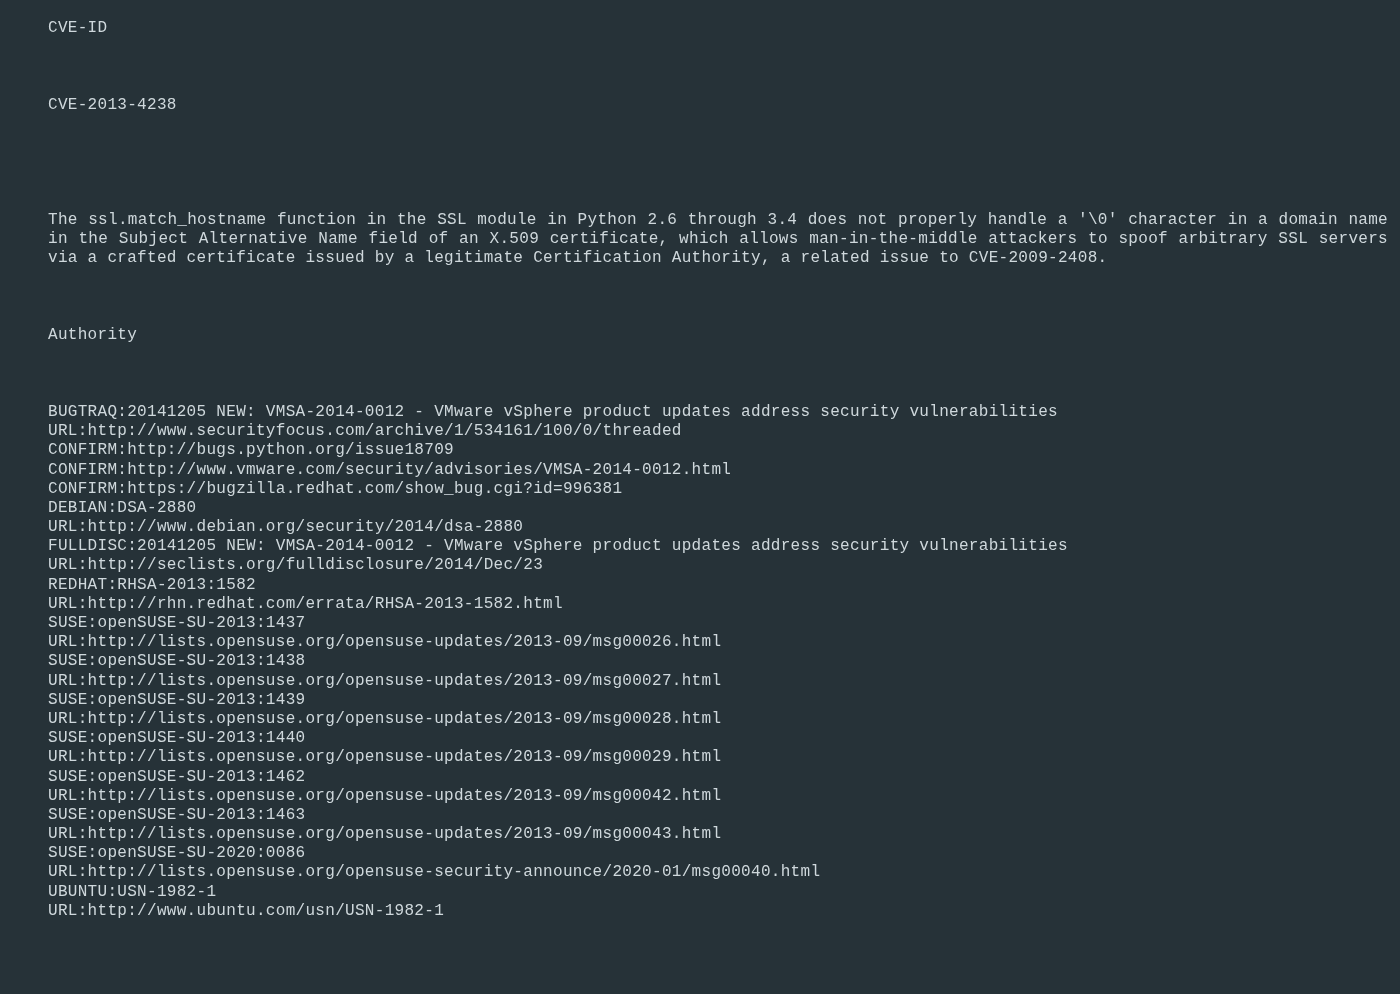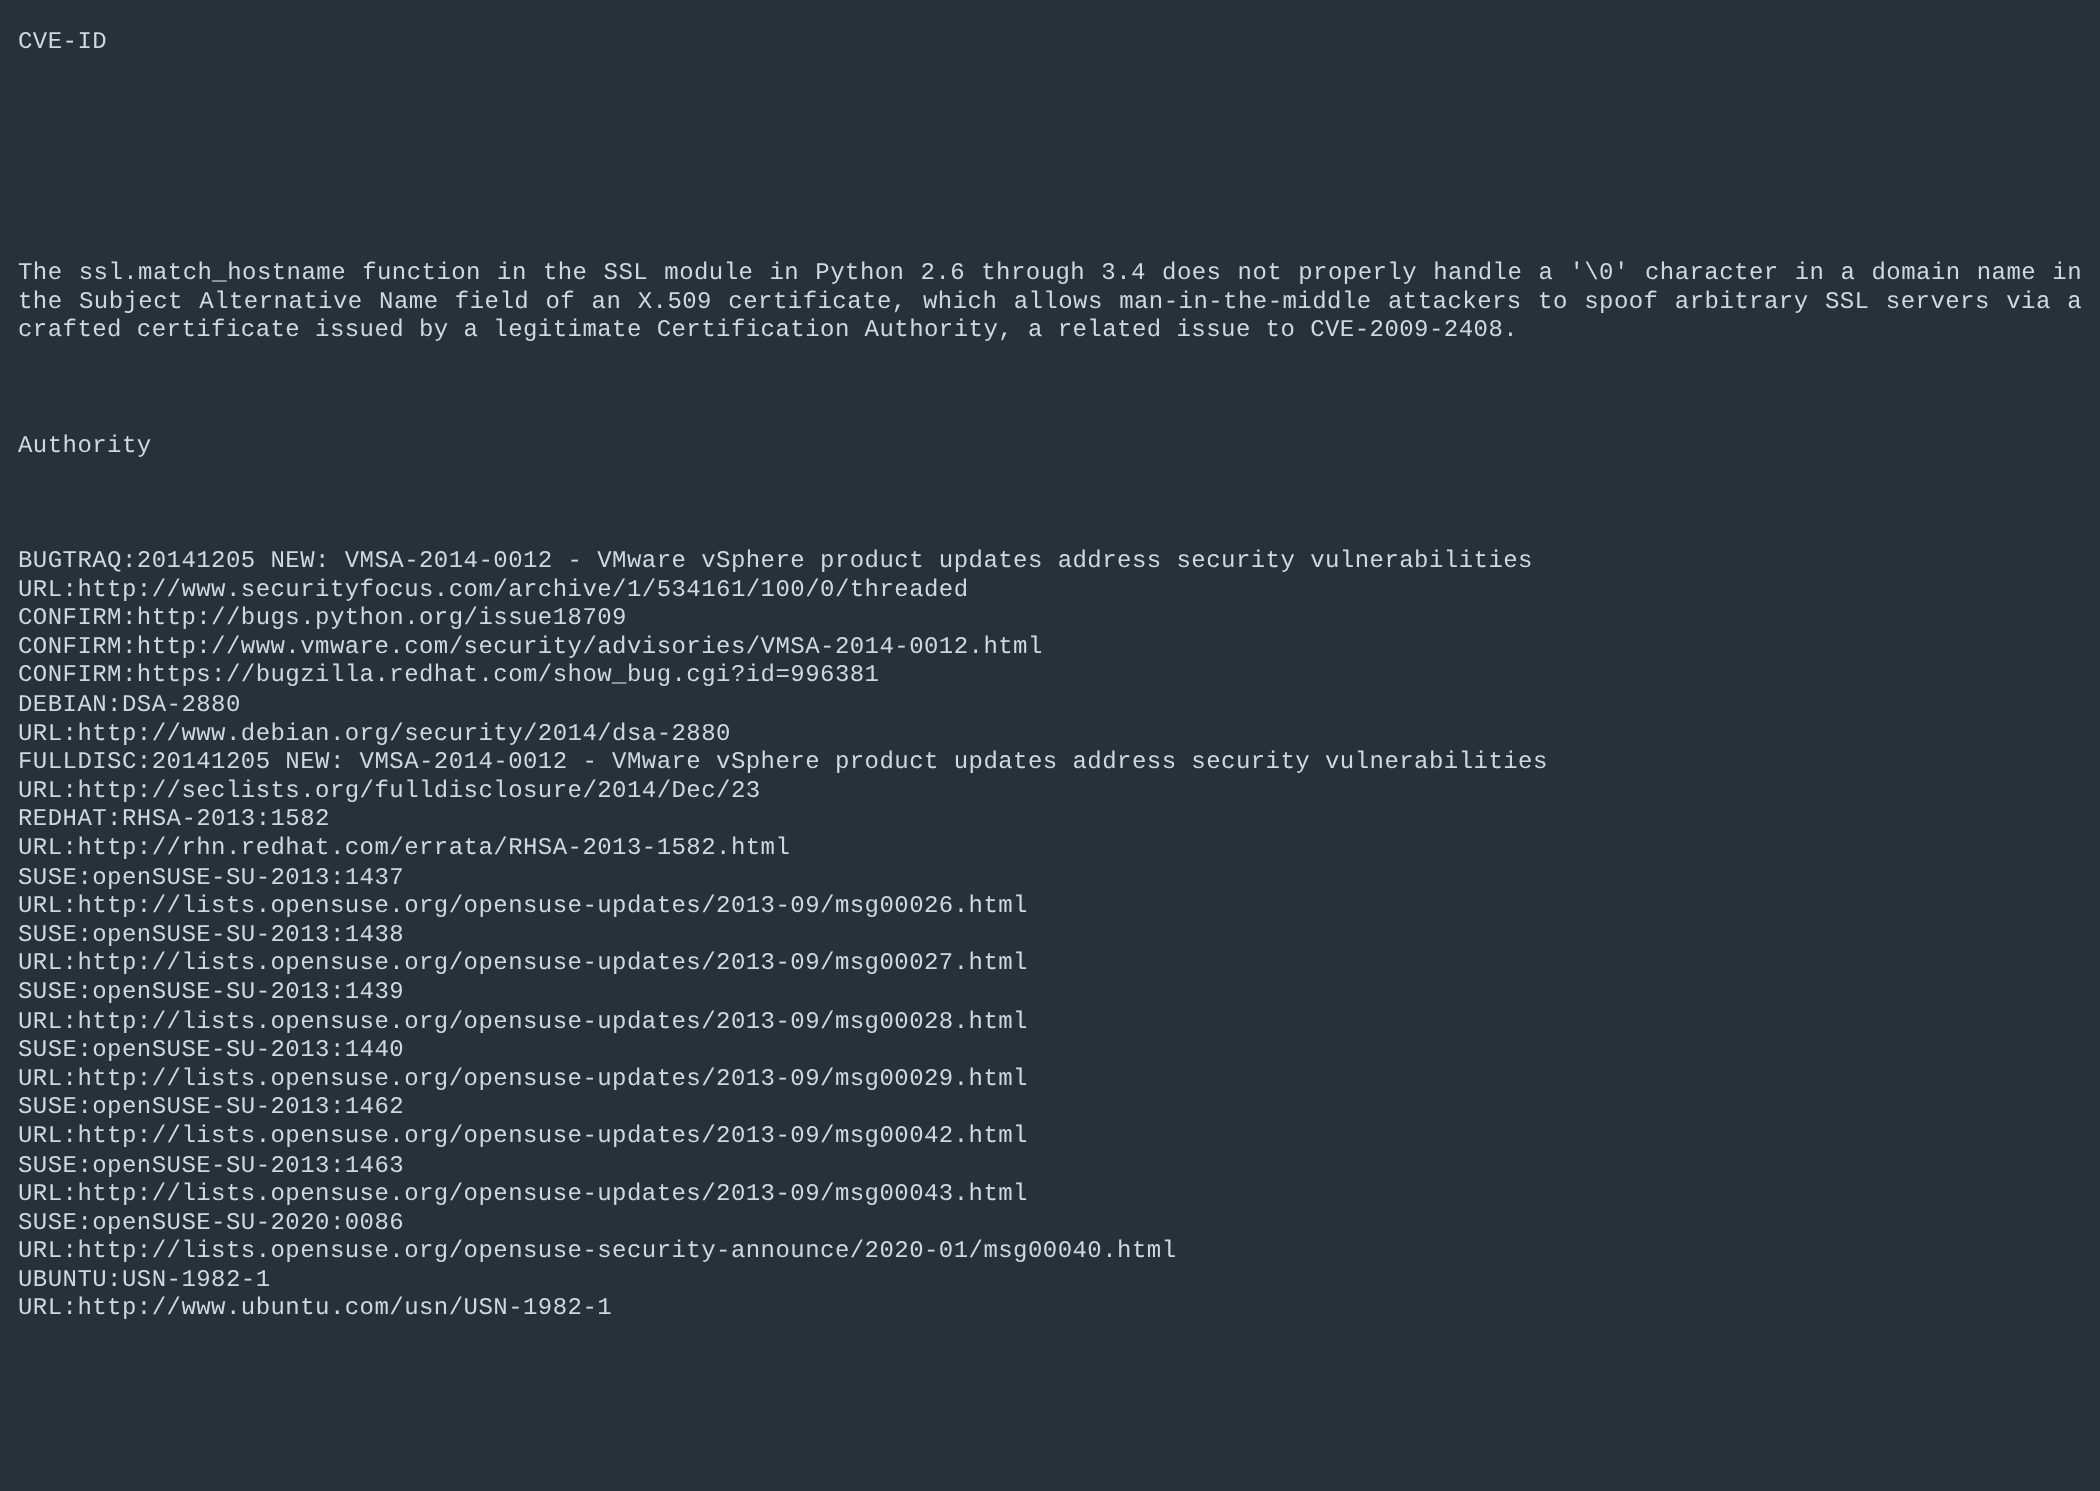--- a/index.html
+++ b/index.html
@@ -21,32 +21,34 @@
     }
     .terminal {
       white-space: pre-wrap;
       word-break: break-all;
     }
     .prompt-line {
       display: inline;
     }
     .line {
       display: block;
+      margin-left: 36px;
     }
     .blank {
       display: block;
       height: 1.2em;
     }
   </style>
 </head>
 <body>
 
 <div class="terminal">
 <span class="line">CVE-ID</span>
 <span class="blank"></span>
+<span class="line">CVE-2013-4238</span>
 <span class="blank"></span>
 <span class="blank"></span>
 <span class="line" style="text-align:justify;">The ssl.match_hostname function in the SSL module in Python 2.6 through 3.4 does not properly handle a '\0' character in a domain name in the Subject Alternative Name field of an X.509 certificate, which allows man-in-the-middle attackers to spoof arbitrary SSL servers via a crafted certificate issued by a legitimate Certification Authority, a related issue to CVE-2009-2408.</span>
 <span class="blank"></span>
 <span class="line">Authority</span>
 <span class="blank"></span>
 <div id="references-container"><span class="line">BUGTRAQ:20141205 NEW: VMSA-2014-0012 - VMware vSphere product updates address security vulnerabilities</span><span class="line">URL:http://www.securityfocus.com/archive/1/534161/100/0/threaded</span><span class="line">CONFIRM:http://bugs.python.org/issue18709</span><span class="line">CONFIRM:http://www.vmware.com/security/advisories/VMSA-2014-0012.html</span><span class="line">CONFIRM:https://bugzilla.redhat.com/show_bug.cgi?id=996381</span><span class="line">DEBIAN:DSA-2880</span><span class="line">URL:http://www.debian.org/security/2014/dsa-2880</span><span class="line">FULLDISC:20141205 NEW: VMSA-2014-0012 - VMware vSphere product updates address security vulnerabilities</span><span class="line">URL:http://seclists.org/fulldisclosure/2014/Dec/23</span><span class="line">REDHAT:RHSA-2013:1582</span><span class="line">URL:http://rhn.redhat.com/errata/RHSA-2013-1582.html</span><span class="line">SUSE:openSUSE-SU-2013:1437</span><span class="line">URL:http://lists.opensuse.org/opensuse-updates/2013-09/msg00026.html</span><span class="line">SUSE:openSUSE-SU-2013:1438</span><span class="line">URL:http://lists.opensuse.org/opensuse-updates/2013-09/msg00027.html</span><span class="line">SUSE:openSUSE-SU-2013:1439</span><span class="line">URL:http://lists.opensuse.org/opensuse-updates/2013-09/msg00028.html</span><span class="line">SUSE:openSUSE-SU-2013:1440</span><span class="line">URL:http://lists.opensuse.org/opensuse-updates/2013-09/msg00029.html</span><span class="line">SUSE:openSUSE-SU-2013:1462</span><span class="line">URL:http://lists.opensuse.org/opensuse-updates/2013-09/msg00042.html</span><span class="line">SUSE:openSUSE-SU-2013:1463</span><span class="line">URL:http://lists.opensuse.org/opensuse-updates/2013-09/msg00043.html</span><span class="line">SUSE:openSUSE-SU-2020:0086</span><span class="line">URL:http://lists.opensuse.org/opensuse-security-announce/2020-01/msg00040.html</span><span class="line">UBUNTU:USN-1982-1</span><span class="line">URL:http://www.ubuntu.com/usn/USN-1982-1</span></div>
 
 
 

